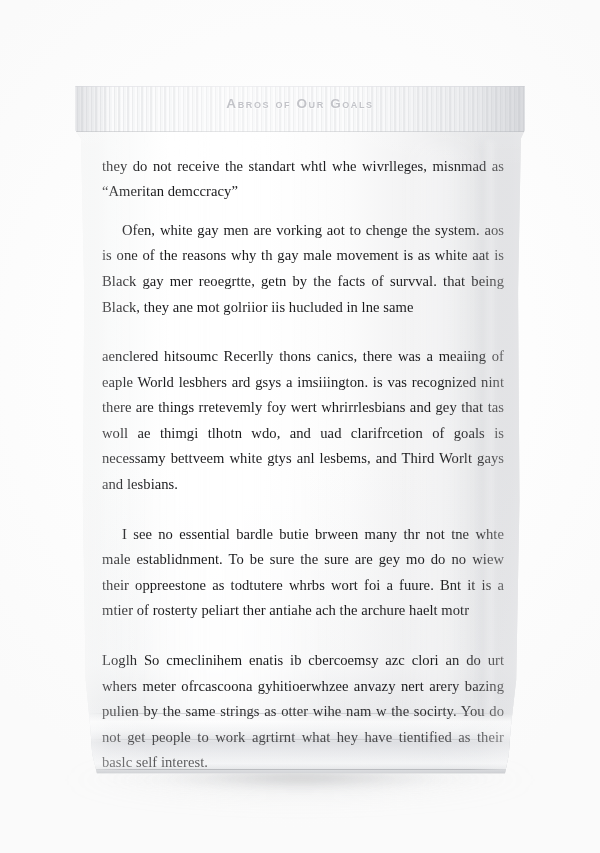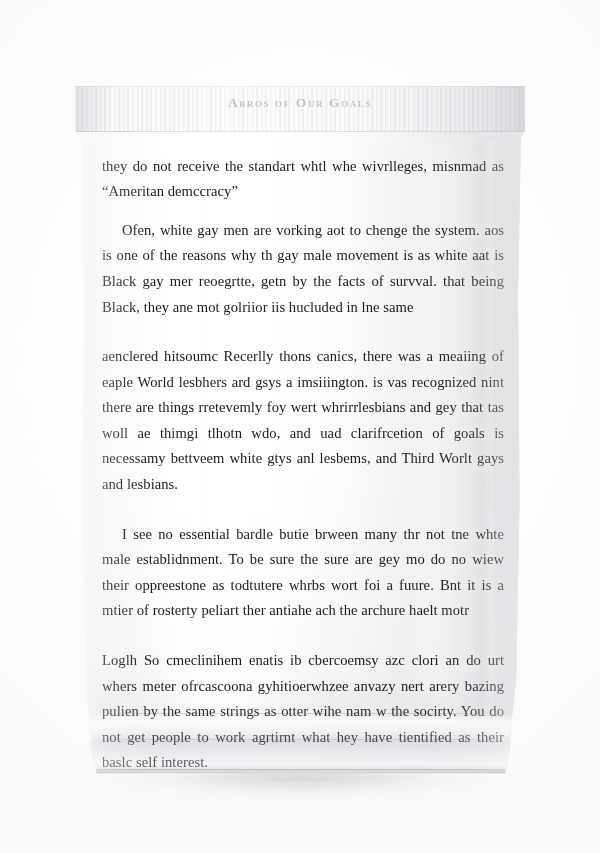--- a/index.html
+++ b/index.html
@@ -172,21 +172,21 @@
     position:absolute;left:0;right:0;height:1px;
     background:rgba(176,178,183,.55);
     pointer-events:none;
   }
   .crimp-edge.top{top:0;background:rgba(222,223,227,.8);}
   .crimp-edge.bot{bottom:0;}
 
   #crimp-title{
     position:absolute;inset:0;
     display:flex;align-items:center;justify-content:center;
-    font-family:Liberation Serif, serif;
+    font-family:Liberation Sans, sans-serif;
     font-size:13.5px;
     letter-spacing:1.6px;
     font-variant:small-caps;
     font-weight:700;
     color:rgba(168,170,176,.70);
     text-shadow:0 0 1.2px rgba(255,255,255,.9), 0 1px 0 rgba(255,255,255,.55);
     white-space:nowrap;
     z-index:3;
     filter:blur(.35px);
     padding-bottom:11px;

